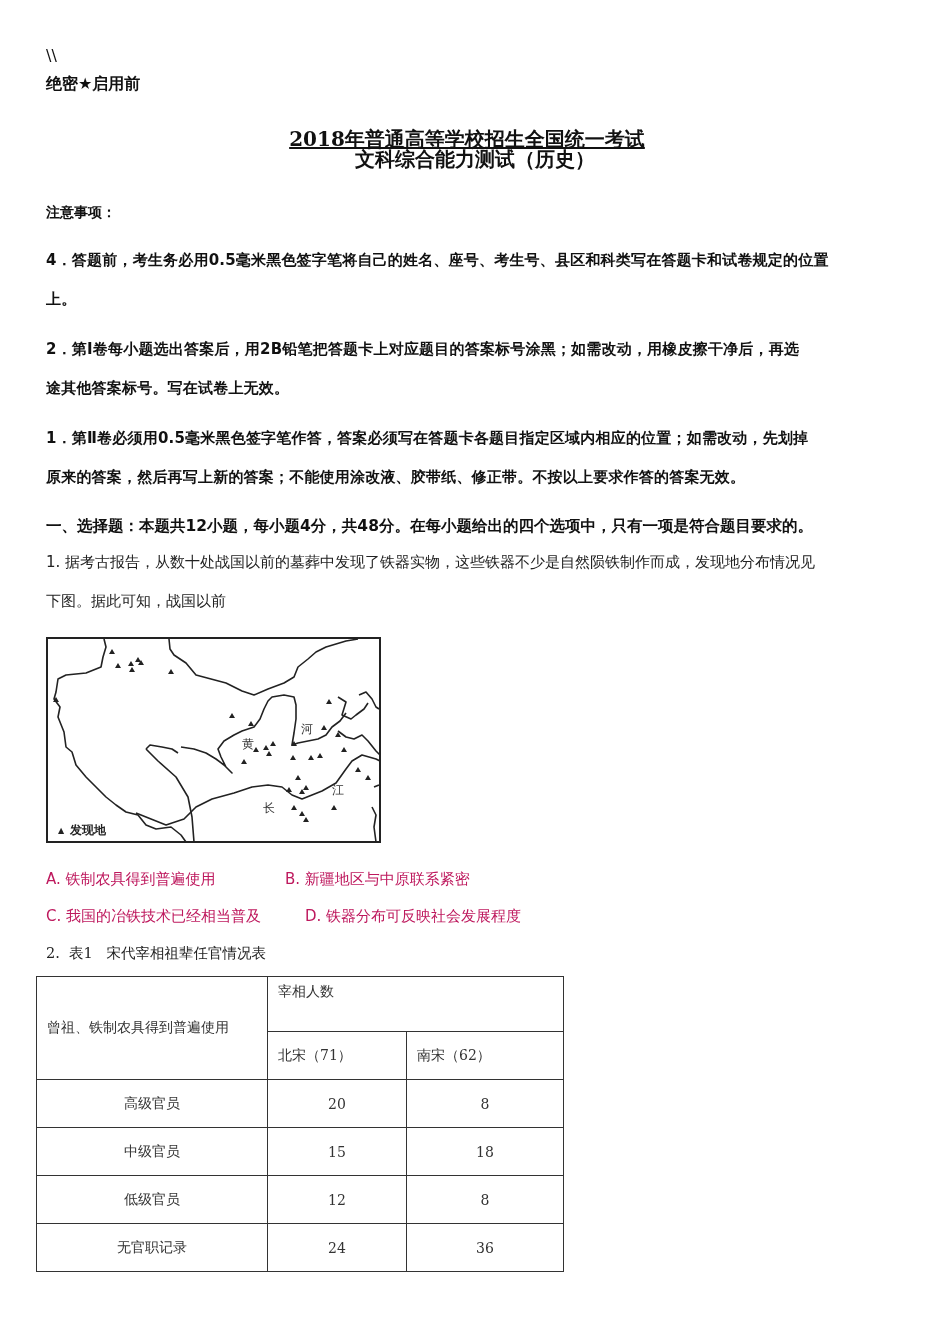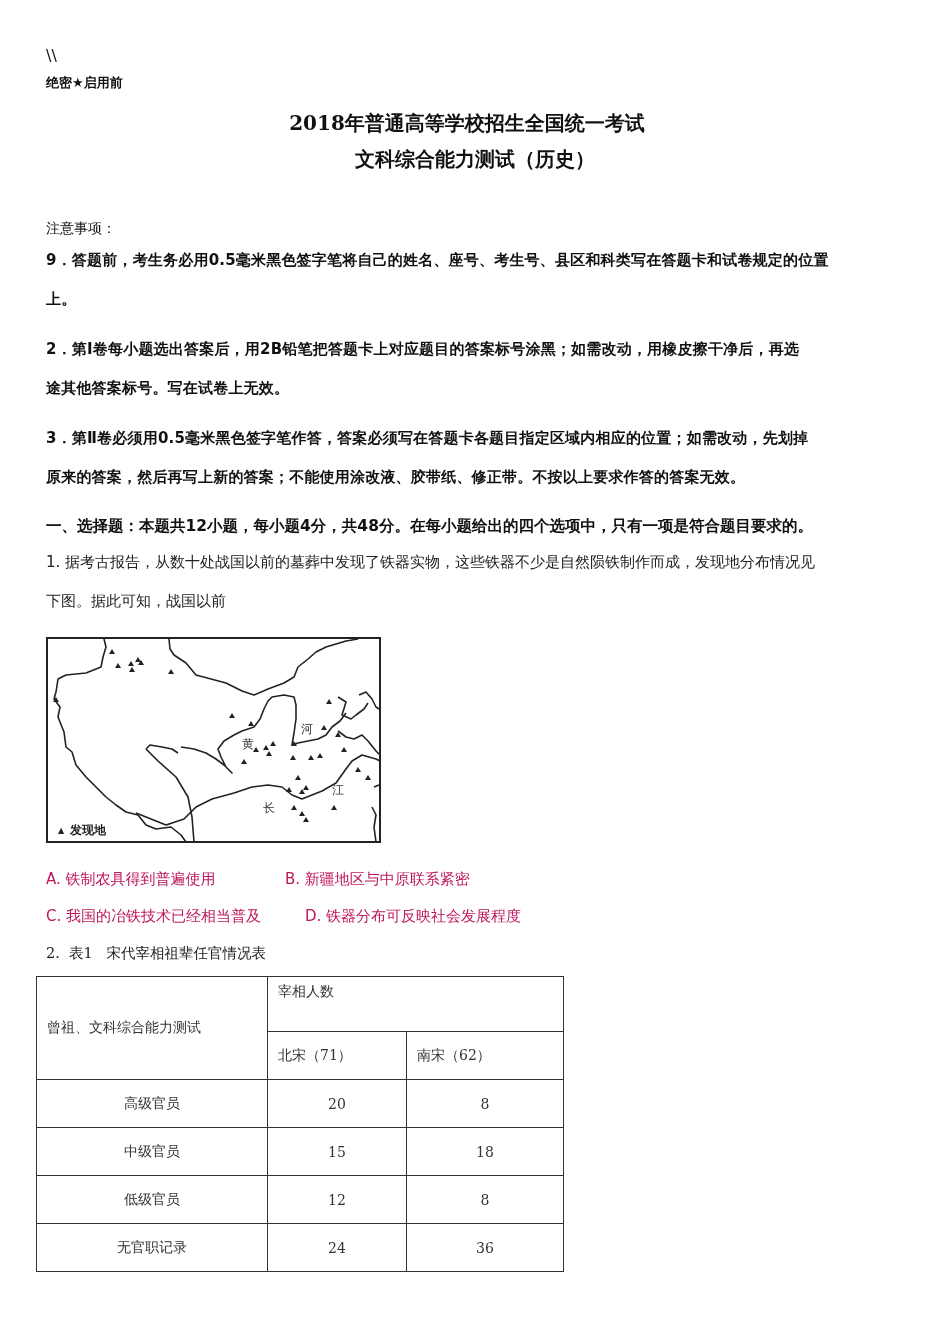--- a/index.html
+++ b/index.html
@@ -2,24 +2,24 @@
 <html><head>
   <meta charset="utf-8">
   <style>
     html, body { margin: 0; padding: 0; background: #ffffff; }
     body {
       width: 950px; height: 1344px; position: relative; overflow: hidden;
       color: #111; font-family: "DejaVu Sans", "Liberation Sans", sans-serif;
     }
     .abs { position: absolute; white-space: nowrap; }
     .slash { left: 46px; top: 46px; font-size: 16px; }
-    .secret { left: 46px; top: 74px; font-size: 13px; font-weight: bold; }
-    .title1 { left: 0; width: 934px; text-align: center; top: 110px; font-size: 20px; font-weight: bold; font-family: "DejaVu Serif", "Liberation Serif", serif; }
+    .secret { left: 46px; top: 74px; font-size: 16px; font-weight: bold; }
+    .title1 { left: 0; width: 934px; text-align: center; top: 126px; font-size: 20px; font-weight: bold; font-family: "DejaVu Serif", "Liberation Serif", serif; text-decoration: underline; }
     .title2 { left: 0; width: 950px; text-align: center; top: 146px; font-size: 20px; font-weight: bold; font-family: "DejaVu Serif", "Liberation Serif", serif; }
-    .notice-h { left: 46px; top: 204px; font-size: 14px; font-weight: normal; margin-top: 16px; }
+    .notice-h { left: 46px; top: 204px; font-size: 14px; font-weight: bold; }
     .note { left: 46px; font-size: 15px; font-weight: bold; letter-spacing: 0.2px; }
     .sec-h { left: 46px; top: 516px; font-size: 15.5px; font-weight: bold; }
     .q { left: 46px; font-size: 15px; color: #222; font-family: "DejaVu Serif", "Liberation Serif", serif; }
     .q .num { font-family: "DejaVu Sans", "Liberation Sans", sans-serif; }
     .opt { font-size: 15px; font-family: "DejaVu Serif", "Liberation Serif", serif; color: #be185d; }
     .opt .lbl { font-family: "DejaVu Sans", "Liberation Sans", sans-serif; }
     .map { position: absolute; left: 46px; top: 637px; width: 335px; height: 206px; }
     table.t {
       position: absolute; left: 36px; top: 976px; width: 528px;
       border-collapse: collapse; font-family: "DejaVu Serif", "Liberation Serif", serif;
@@ -32,25 +32,25 @@
   </style>
 </head>
 <body>
 
 <div class="abs slash">\\</div>
 <div class="abs secret">绝密★启用前</div>
 <div class="abs title1">2018年普通高等学校招生全国统一考试</div>
 <div class="abs title2">文科综合能力测试（历史）</div>
 
 <div class="abs notice-h">注意事项：</div>
-<div class="abs note" style="top:251px">9．答题前，考生务必用0.5毫米黑色签字笔将自己的姓名、座号、考生号、县区和科类写在答题卡和试卷规定的位置</div>
+<div class="abs note" style="top:251px">4．答题前，考生务必用0.5毫米黑色签字笔将自己的姓名、座号、考生号、县区和科类写在答题卡和试卷规定的位置</div>
 <div class="abs note" style="top:290px">上。</div>
 <div class="abs note" style="top:340px">2．第Ⅰ卷每小题选出答案后，用2B铅笔把答题卡上对应题目的答案标号涂黑；如需改动，用橡皮擦干净后，再选</div>
 <div class="abs note" style="top:379px">途其他答案标号。写在试卷上无效。</div>
-<div class="abs note" style="top:429px">3．第Ⅱ卷必须用0.5毫米黑色签字笔作答，答案必须写在答题卡各题目指定区域内相应的位置；如需改动，先划掉</div>
+<div class="abs note" style="top:429px">1．第Ⅱ卷必须用0.5毫米黑色签字笔作答，答案必须写在答题卡各题目指定区域内相应的位置；如需改动，先划掉</div>
 <div class="abs note" style="top:468px">原来的答案，然后再写上新的答案；不能使用涂改液、胶带纸、修正带。不按以上要求作答的答案无效。</div>
 
 <div class="abs sec-h">一、选择题：本题共12小题，每小题4分，共48分。在每小题给出的四个选项中，只有一项是符合题目要求的。</div>
 
 <div class="abs q" style="top:553px"><span class="num">1.</span> <span>据考古报告，从数十处战国以前的墓葬中发现了铁器实物，这些铁器不少是自然陨铁制作而成，发现地分布情况见</span></div>
 <div class="abs q" style="top:592px">下图。据此可知，战国以前</div>
 
 <svg class="map" viewBox="0 0 335 206" xmlns="http://www.w3.org/2000/svg">
   <rect x="1" y="1" width="333" height="204" fill="#fff" stroke="#222" stroke-width="2"></rect>
   <g fill="none" stroke="#222" stroke-width="1.6" stroke-linejoin="round">
@@ -119,21 +119,21 @@
 <div class="abs opt" style="left:46px; top:870px"><span class="lbl">A.</span> <span>铁制农具得到普遍使用</span></div>
 <div class="abs opt" style="left:285px; top:870px"><span class="lbl">B.</span> <span>新疆地区与中原联系紧密</span></div>
 <div class="abs opt" style="left:46px; top:907px"><span class="lbl">C.</span> <span>我国的冶铁技术已经相当普及</span></div>
 <div class="abs opt" style="left:305px; top:907px"><span class="lbl">D.</span> <span>铁器分布可反映社会发展程度</span></div>
 
 <div class="abs q" style="top:944px; font-size:14.5px; white-space:pre">2.  表1   宋代宰相祖辈任官情况表</div>
 
 <table class="t">
   <tbody>
       <tr class="h1">
-    <td rowspan="2" style="width:210px">曾祖、文科综合能力测试</td>
+    <td rowspan="2" style="width:210px">曾祖、铁制农具得到普遍使用</td>
     <td colspan="2" style="vertical-align:top; padding-top:6px">宰相人数</td>
   </tr>
   <tr class="h2">
     <td style="width:118px">北宋（71）</td>
     <td>南宋（62）</td>
   </tr>
   <tr class="r">
     <td>高级官员</td>
     <td>20</td>
     <td>8</td>

